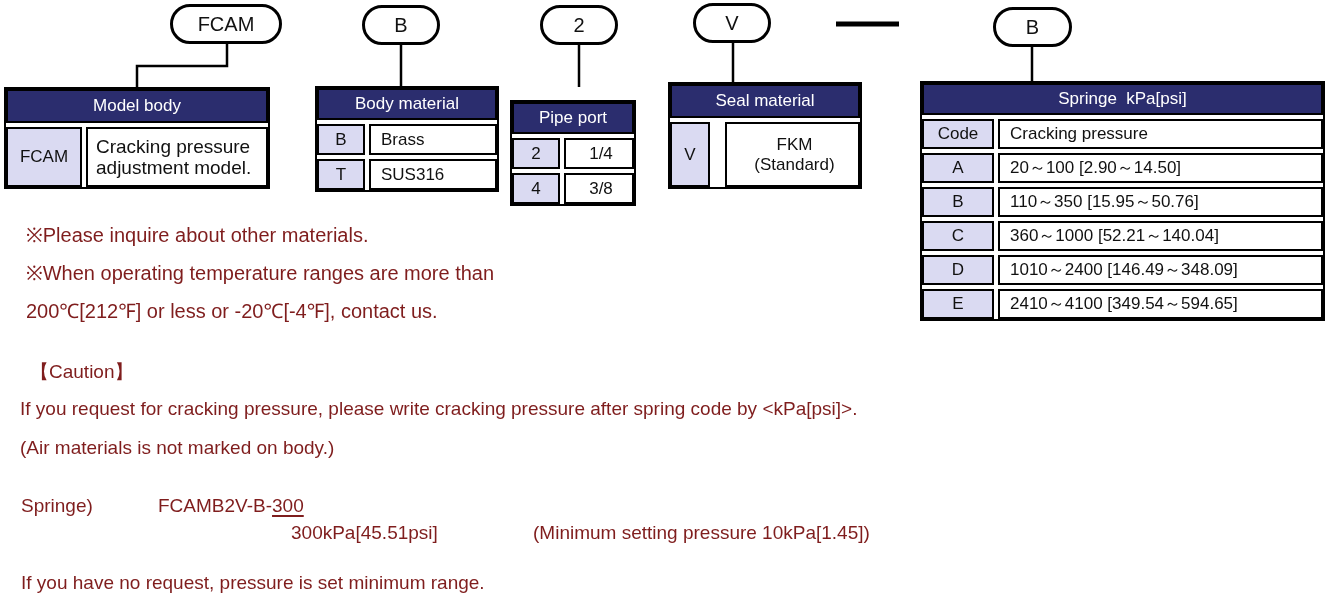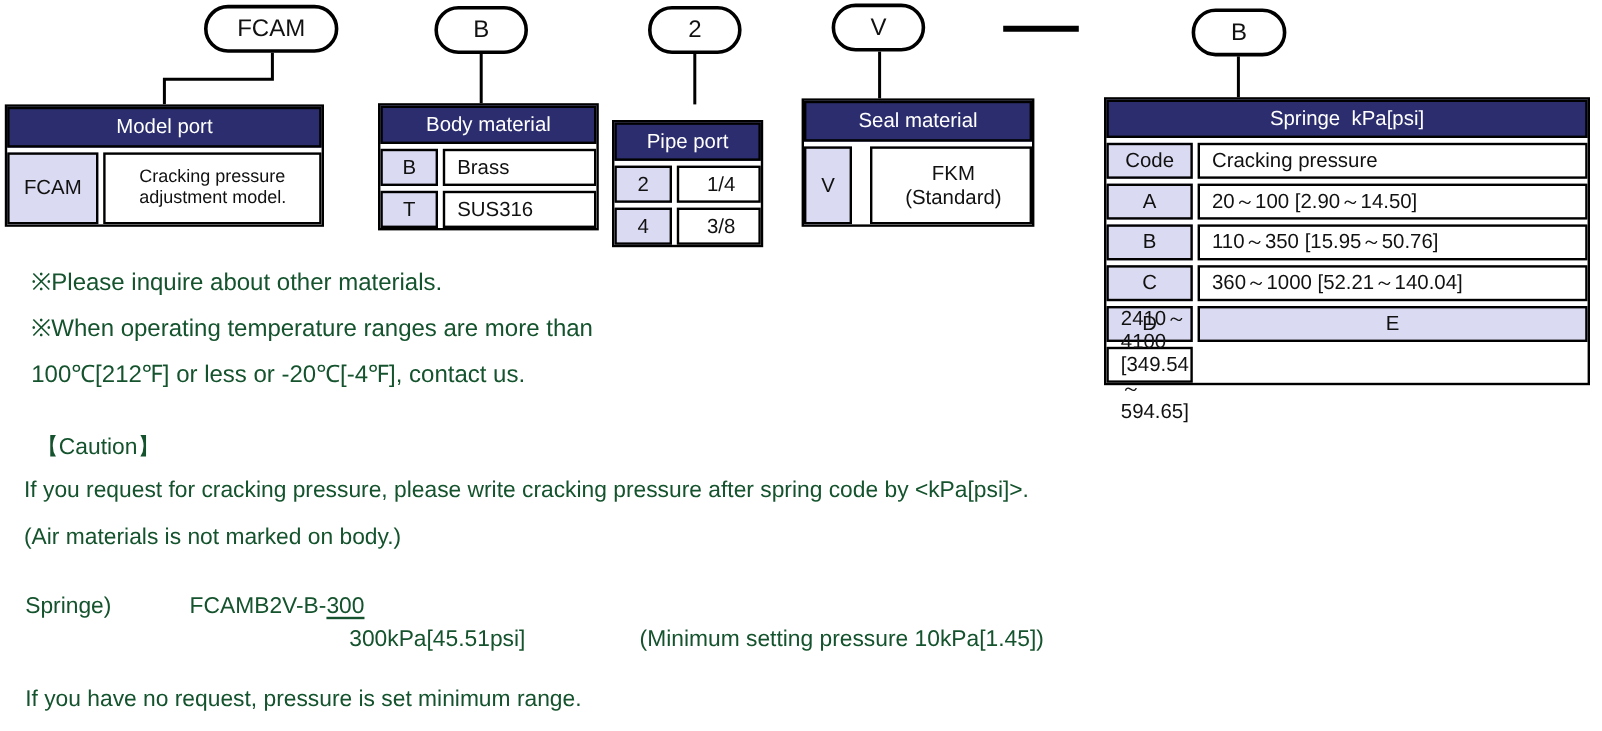--- a/index.html
+++ b/index.html
@@ -47,24 +47,24 @@
     grid-column: 1 / -1;
     background: #2b2d6e;
     color: #ffffff;
     justify-content: center;
     white-space: pre;
     font-size: 17px;
   }
   .cell.code { background: #dadaf2; justify-content: center; }
   .cell.val  { background: #ffffff; padding-left: 10px; }
   .cell.val.center { justify-content: center; padding-left: 4px; text-align: center; }
-  .cell.val.wrap { padding-left: 28px; padding-right: 4px; font-size: 15px; }
+  .cell.val.wrap { padding-left: 8px; padding-right: 4px; font-size: 19px; }
   .preline { white-space: pre-line; margin-left: 11px; }
 
-  .txt { position: absolute; white-space: nowrap; color: #14532d; }
+  .txt { position: absolute; white-space: nowrap; color: #7f1d1d; }
   .f19 { font-size: 19px; }
   .f20 { font-size: 20px; }
   .u { text-decoration: underline; text-decoration-thickness: 2px; text-underline-offset: 3px; }
 </style>
 </head>
 <body>
 
 <div id="canvas">
 
   <svg class="overlay" width="1335" height="609" viewBox="0 0 1335 609">
@@ -76,21 +76,21 @@
     <line x1="836" y1="24" x2="899" y2="24" stroke="#000" stroke-width="5"></line>
   </svg>
 
   <div class="bubble" style="left:170px; top:4px; width:112px; height:40px;">FCAM</div>
   <div class="bubble" style="left:362px; top:5px; width:78px; height:40px;">B</div>
   <div class="bubble" style="left:540px; top:5px; width:78px; height:40px;">2</div>
   <div class="bubble" style="left:693px; top:3px; width:78px; height:40px;">V</div>
   <div class="bubble" style="left:993px; top:7px; width:79px; height:40px;">B</div>
 
   <div class="tbl" style="left:4px; top:87px; width:266px; grid-template-columns:76px 1fr; grid-template-rows:34px 60px;">
-    <div class="cell hdr">Model port</div>
+    <div class="cell hdr">Model body</div>
     <div class="cell code">FCAM</div>
     <div class="cell val wrap" style="white-space:normal;">Cracking pressure adjustment model.</div>
   </div>
 
   <div class="tbl" style="left:315px; top:86px; width:184px; grid-template-columns:48px 1fr; grid-template-rows:32px 31px 31px;">
     <div class="cell hdr">Body material</div>
     <div class="cell code">B</div>
     <div class="cell val">Brass</div>
     <div class="cell code">T</div>
     <div class="cell val">SUS316</div>
@@ -115,27 +115,28 @@
     <div class="cell hdr">Springe  kPa[psi]</div>
     <div class="cell code">Code</div>
     <div class="cell val">Cracking pressure</div>
     <div class="cell code">A</div>
     <div class="cell val">20～100 [2.90～14.50]</div>
     <div class="cell code">B</div>
     <div class="cell val">110～350 [15.95～50.76]</div>
     <div class="cell code">C</div>
     <div class="cell val">360～1000 [52.21～140.04]</div>
     <div class="cell code">D</div>
+    <div class="cell val">1010～2400 [146.49～348.09]</div>
     <div class="cell code">E</div>
     <div class="cell val">2410～4100 [349.54～594.65]</div>
   </div>
 
   <div class="txt f20" style="left:26px; top:221px;">※Please inquire about other materials.</div>
   <div class="txt f20" style="left:26px; top:259px;">※When operating temperature ranges are more than</div>
-  <div class="txt f20" style="left:26px; top:297px;">100℃[212℉] or less or -20℃[-4℉], contact us.</div>
+  <div class="txt f20" style="left:26px; top:297px;">200℃[212℉] or less or -20℃[-4℉], contact us.</div>
 
   <div class="txt f19" style="left:30px; top:359px;">【Caution】</div>
   <div class="txt f19" style="left:20px; top:398px;">If you request for cracking pressure, please write cracking pressure after spring code by &lt;kPa[psi]&gt;.</div>
   <div class="txt f19" style="left:20px; top:437px;">(Air materials is not marked on body.)</div>
 
   <div class="txt f19" style="left:21px; top:495px;">Springe)</div>
   <div class="txt f19" style="left:158px; top:495px;"><span>FCAMB2V-B-</span><span class="u">300</span></div>
   <div class="txt f19" style="left:291px; top:522px;">300kPa[45.51psi]</div>
   <div class="txt f19" style="left:533px; top:522px;">(Minimum setting pressure 10kPa[1.45])</div>
   <div class="txt f19" style="left:21px; top:572px;">If you have no request, pressure is set minimum range.</div>

